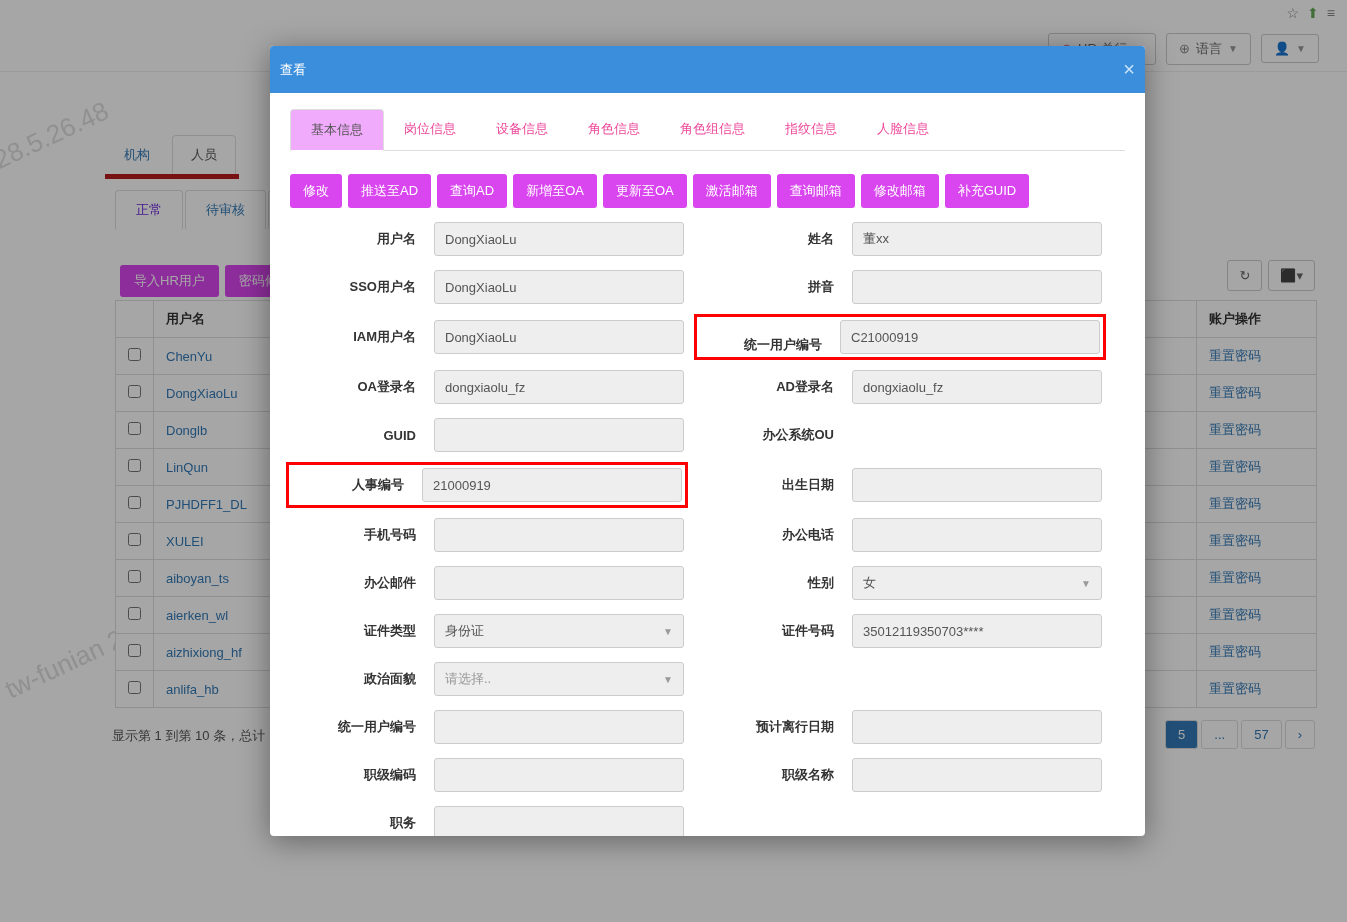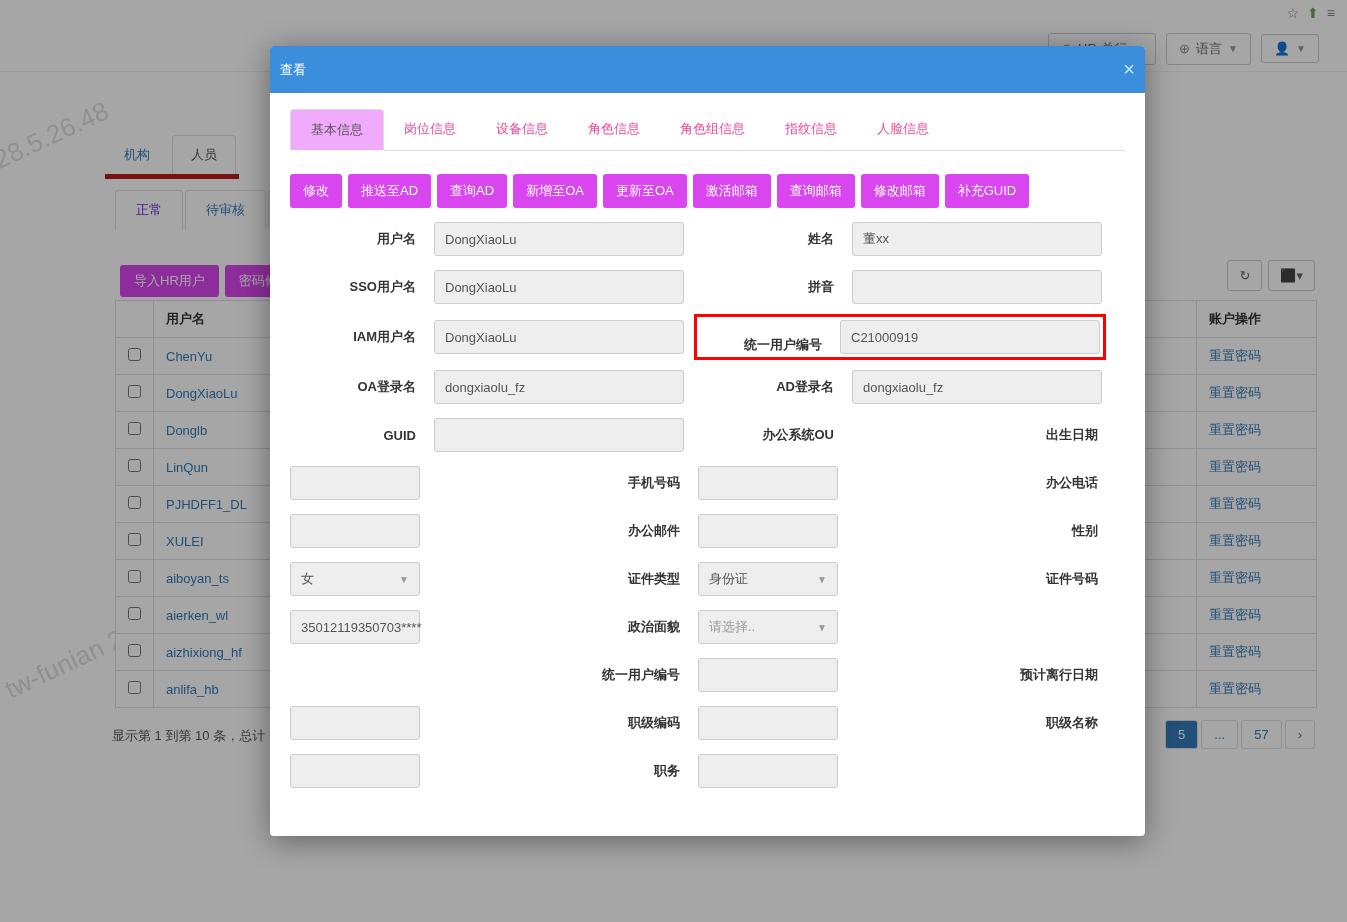--- a/index.html
+++ b/index.html
@@ -299,20 +299,24 @@
 
       <div class="f-label">OA登录名</div>
       <div class="f-input">dongxiaolu_fz</div>
       <div class="f-label">AD登录名</div>
       <div class="f-input">dongxiaolu_fz</div>
 
       <div class="f-label">GUID</div>
       <div class="f-input"></div>
       <div class="f-label">办公系统OU</div>
 
+      <div class="hl-red-wide" style="display:flex;align-items:center;gap:14px;grid-column:1 / span 2;">
+        <div class="f-label" style="width:116px">人事编号</div>
+        <div class="f-input" style="flex:1">21000919</div>
+      </div>
       <div class="f-label">出生日期</div>
       <div class="f-input"></div>
 
       <div class="f-label">手机号码</div>
       <div class="f-input"></div>
       <div class="f-label">办公电话</div>
       <div class="f-input"></div>
 
       <div class="f-label">办公邮件</div>
       <div class="f-input"></div>

